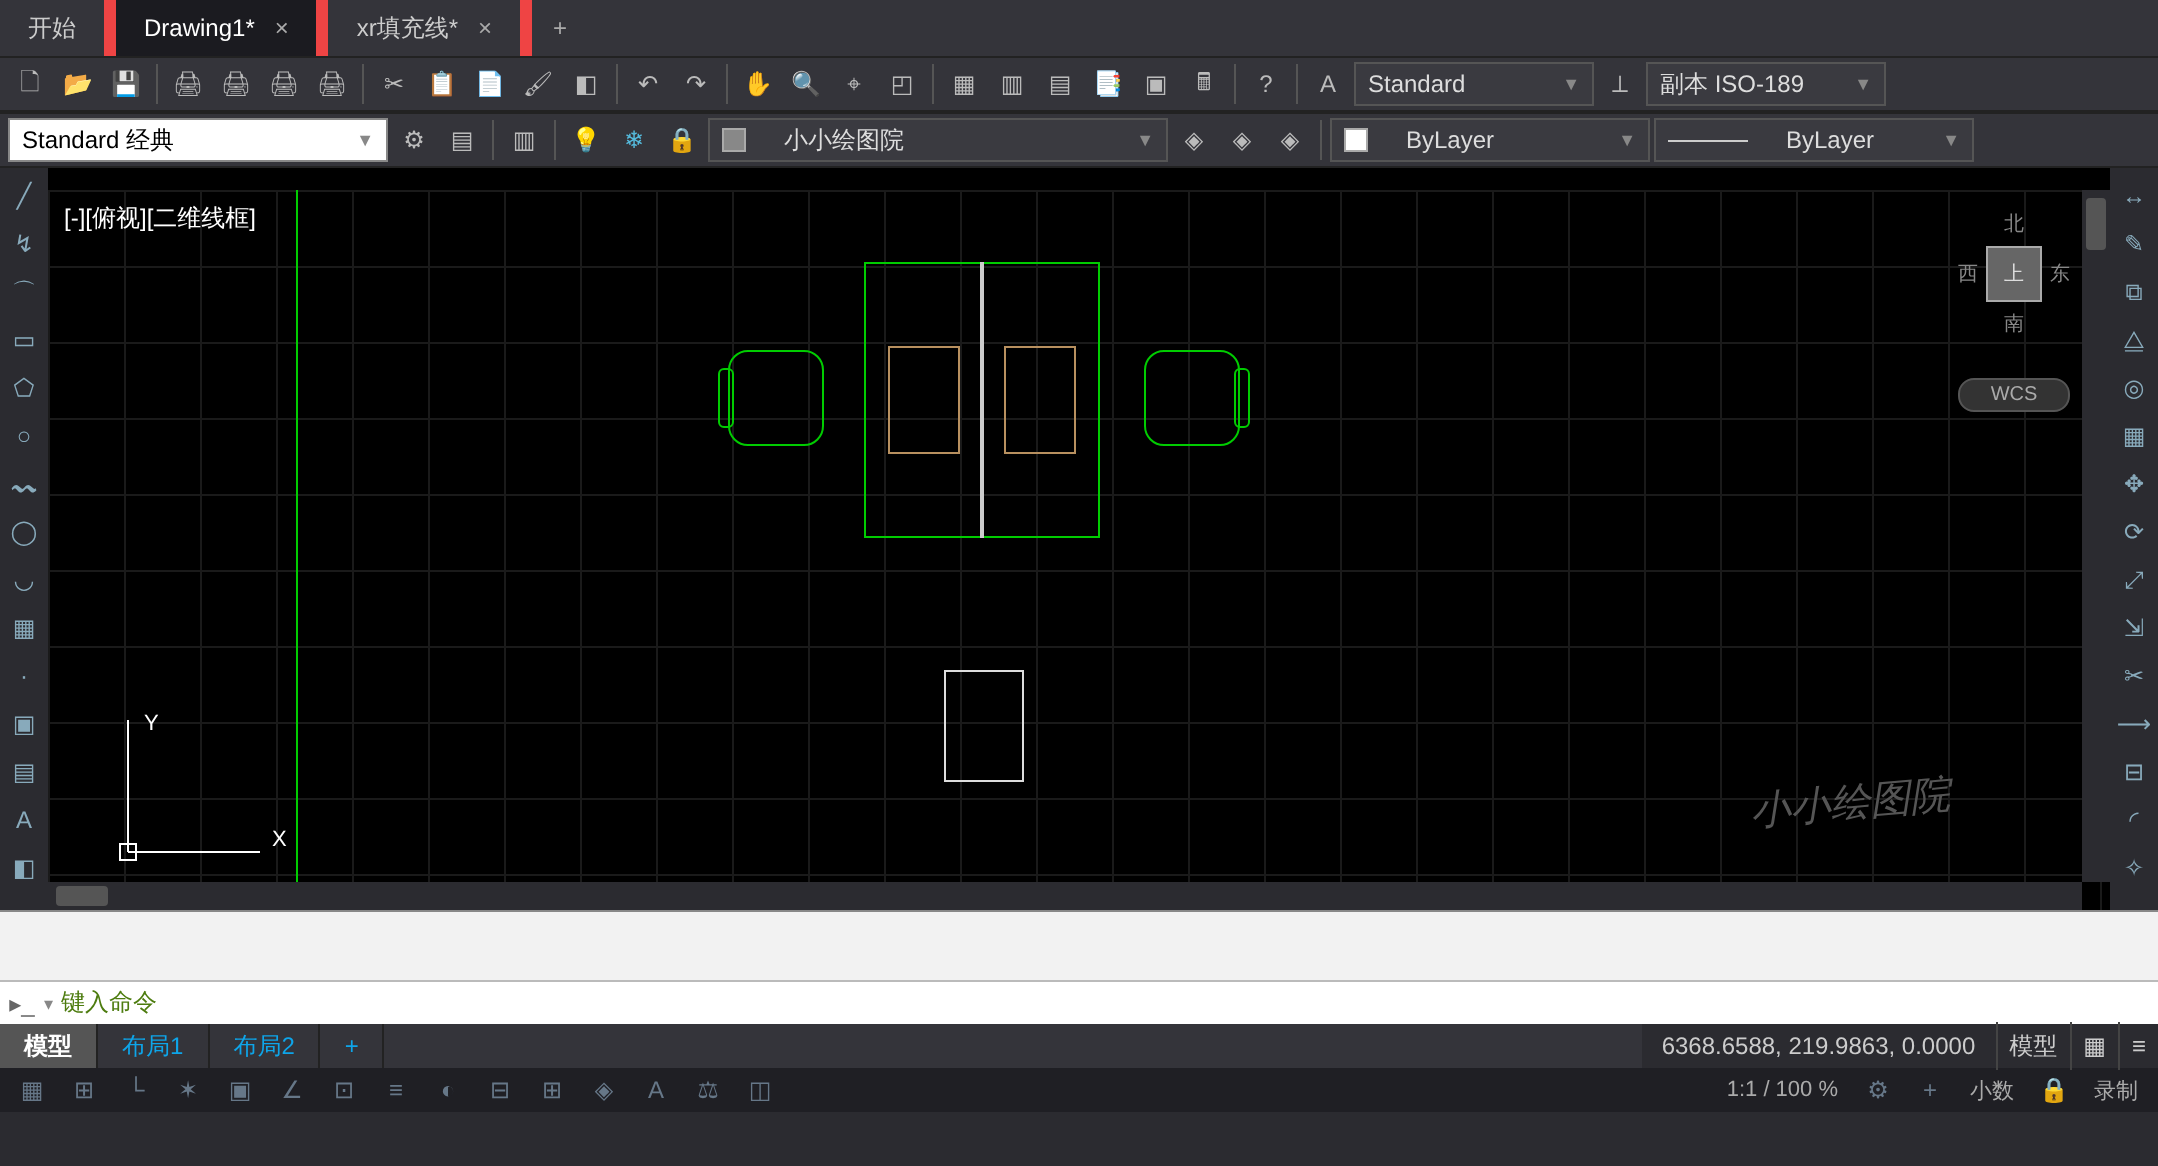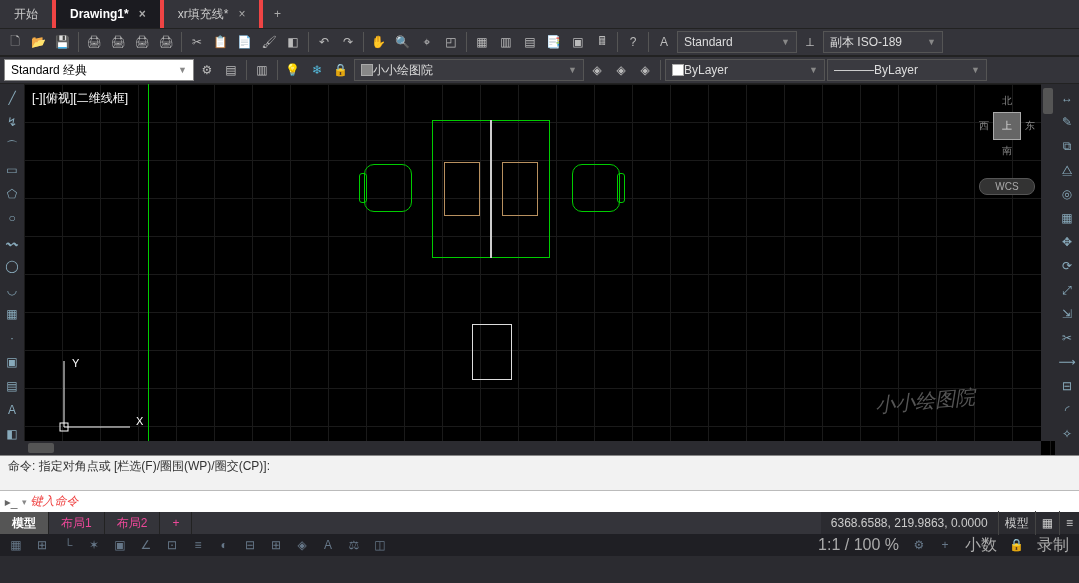--- a/index.html
+++ b/index.html
@@ -1,42 +1,42 @@
 <!DOCTYPE html>
 <html><head>
 <meta charset="utf-8">
 <style>
 * { box-sizing: border-box; margin: 0; padding: 0; font-family: "Microsoft YaHei", Arial, sans-serif; }
 body { width: 1079px; height: 583px; background: #2b2b30; color: #ccc; overflow: hidden; font-size: 12px; }
 
 
 .tabs { display: flex; height: 28px; background: #34343a; align-items: stretch; }
-.tab { display: flex; align-items: center; padding: 0 14px; gap: 10px; color: #ccc; border-right: 4px solid #ef4444; }
-.tab.active { background: #1b1b20; color: #fff; font-weight: bold; }
+.tab { display: flex; align-items: center; padding: 0 14px; gap: 10px; color: #ccc; border-right: 6px solid #ef4444; }
+.tab.active { background: #1b1b20; color: #fff; }
 .tab-close { color: #aaa; cursor: pointer; }
 .tab-plus { display:flex; align-items:center; justify-content:center; width:28px; color:#aaa; }
 
 
 .toolbar1, .toolbar2 { display: flex; align-items: center; height: 28px; background: #34343a; border-top: 1px solid #222; border-bottom: 1px solid #222; gap: 2px; padding: 0 4px; }
 .toolbar1 .tbtn, .toolbar2 .tbtn { width: 22px; height: 22px; display:flex; align-items:center; justify-content:center; color:#bbb; border-radius:2px; }
 .sep { width:1px; height:20px; background:#555; margin:0 2px; }
-.dropdown { display:flex; align-items:center; height:22px; background:#3a3a40; border:1px solid #555; padding:0 6px; gap:0; color:#ddd; }
+.dropdown { display:flex; align-items:center; height:22px; background:#3a3a40; border:1px solid #555; padding:0 6px; gap:19px; color:#ddd; }
 .dropdown .chev { font-size:9px; color:#888; margin-left:auto; }
 .dd-wide { flex:0 0 auto; }
 
 
 .ws-select { width: 190px; background:#fff; color:#000; border:1px solid #888; }
 
 
 .main { display:flex; height: 371px; background:#000; position:relative; }
 .left-tools, .right-tools { width: 24px; background:#2b2b30; display:flex; flex-direction:column; align-items:center; padding-top:4px; gap:4px; }
 .right-tools { width:24px; }
 .vtbtn { width:20px; height:20px; display:flex; align-items:center; justify-content:center; color:#8ab; }
 
-.canvas-wrap { flex:1; position:relative; background:#000; overflow:hidden; }
+.canvas-wrap { flex:1; position:relative; background:#000; overflow:hidden;margin-top:11px; }
 .grid { position:absolute; inset:0;
   background-image:
     linear-gradient(to right, #1a1a1a 1px, transparent 1px),
     linear-gradient(to bottom, #1a1a1a 1px, transparent 1px);
   background-size: 38px 38px;
 }
 .viewport-label { position:absolute; top:6px; left:8px; color:#fff; font-size:12px; }
 
 .green-vline { position:absolute; top:0; bottom:0; left:124px; width:1px; background:#0c0; }
 .green-box { position:absolute; border:1px solid #0c0; }
@@ -63,37 +63,37 @@
 .hscroll .thumb { position:absolute; top:2px; bottom:2px; left:4px; width:26px; background:#555; border-radius:2px;}
 
 
 .watermark { position:absolute; right:80px; bottom:40px; color:#555; font-size:20px; font-style:italic; transform:rotate(-5deg); }
 
 
 .cmd-area { background:#eaeaea; color:#222; border-top:1px solid #888; }
 .cmd-hist { padding:2px 8px; font-size:12px; line-height:16px; background:#f2f2f2; color:#333; height:34px; overflow:hidden;}
 .cmd-line { display:flex; align-items:center; height:22px; background:#fff; border-top:1px solid #bbb; }
 .cmd-icon { width:22px; text-align:center; color:#666; }
-.cmd-input { flex:1; color:#ef4444; font-style:italic; padding-left:4px; }
+.cmd-input { flex:1; color:#4d7c0f; padding-left:4px; }
 
 
 .model-tabs { display:flex; height:22px; background:#34343a; align-items:stretch; }
-.model-tab { padding:0 12px; display:flex; align-items:center; color:#ec4899; border-right:1px solid #222; }
+.model-tab { padding:0 12px; display:flex; align-items:center; color:#0ea5e9; border-right:1px solid #222; }
 .model-tab.active { background:#555; color:#fff; font-weight:bold; }
 
 
 .status { display:flex; height:24px; background:#2b2b30; align-items:center; color:#ccc; }
 .status .coords { padding:0 10px; }
 .status .sbtn { padding:0 6px; height:24px; display:flex; align-items:center; border-left:1px solid #444; }
 
 
 .tray { display:flex; height:22px; background:#1f1f24; align-items:center; gap:6px; padding:0 6px; }
 .tray .tbtn2 { width:20px; height:18px; display:flex; align-items:center; justify-content:center; color:#678; }
 .tray .spacer { flex:1; }
-.tray .info { color:#aaa; font-size:16px; padding:0 4px; }
+.tray .info { color:#aaa; font-size:11px; padding:0 4px; }
 </style>
 </head>
 <body>
 
 <div class="tabs">
   <div class="tab">
       <span>开始</span>
     </div>
   <div class="tab active">
     <span>Drawing1*</span>
@@ -264,21 +264,20 @@
     <div class="vtbtn">✂</div>
     <div class="vtbtn">⟶</div>
     <div class="vtbtn">⊟</div>
     <div class="vtbtn">◜</div>
     <div class="vtbtn">✧</div>
   </div>
 </div>
 
 <div class="cmd-area">
   <div class="cmd-hist">
-    <div>命令:  指定对角点或 [栏选(F)/圈围(WP)/圈交(CP)]:</div>
   </div>
   <div class="cmd-line">
     <span class="cmd-icon">▸_</span>
     <span class="chev" style="font-size:9px;color:#888">▾</span>
     <span class="cmd-input">键入命令</span>
   </div>
 </div>
 
 <div class="model-tabs">
   <div class="model-tab active">

